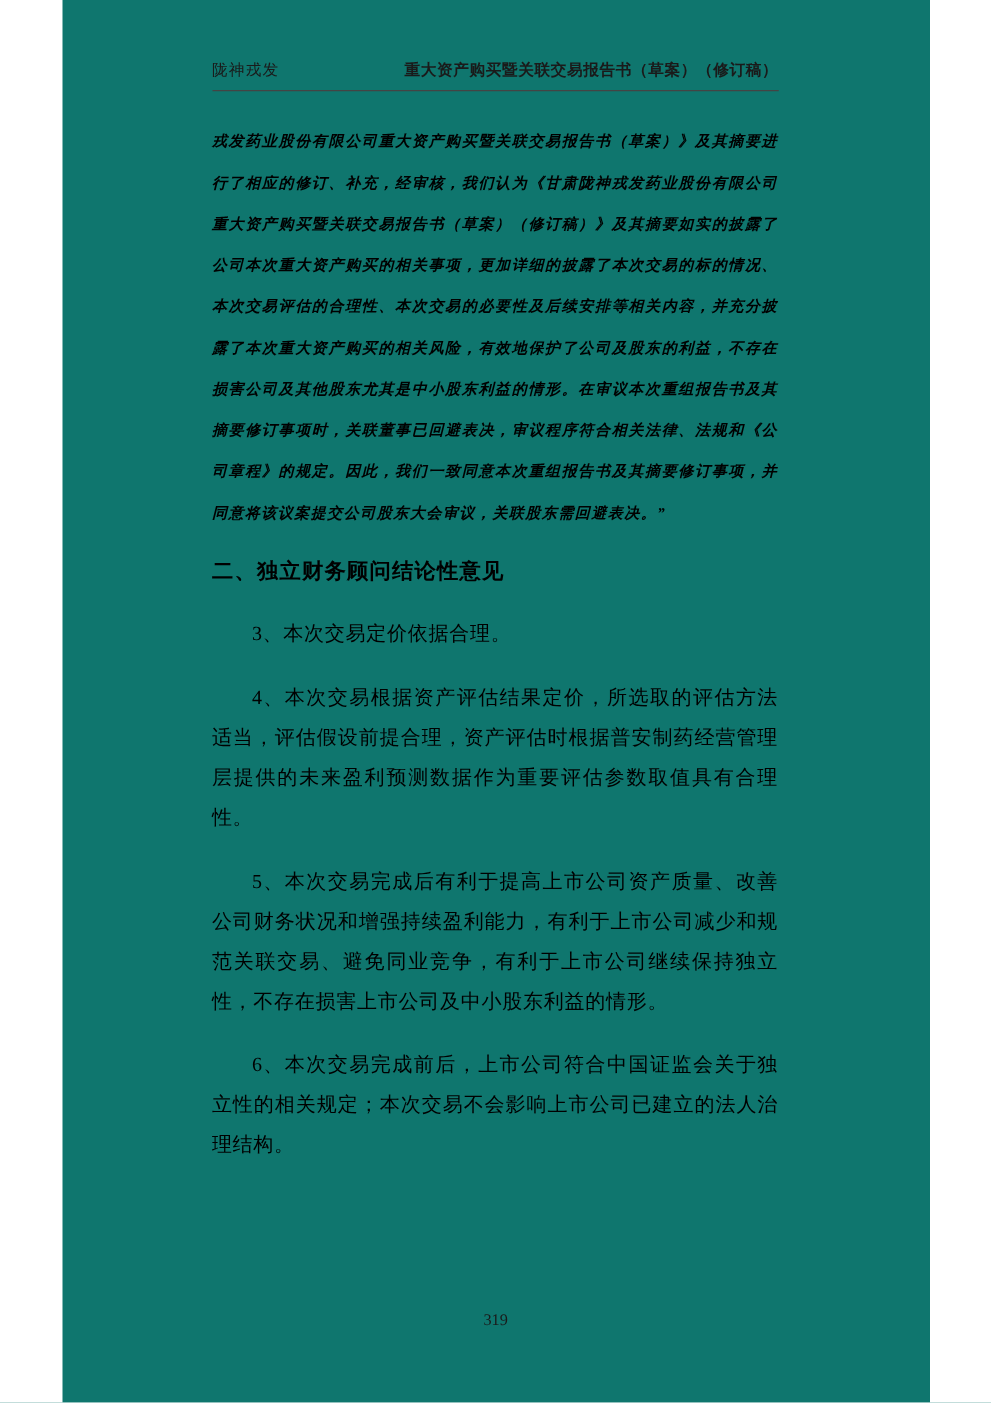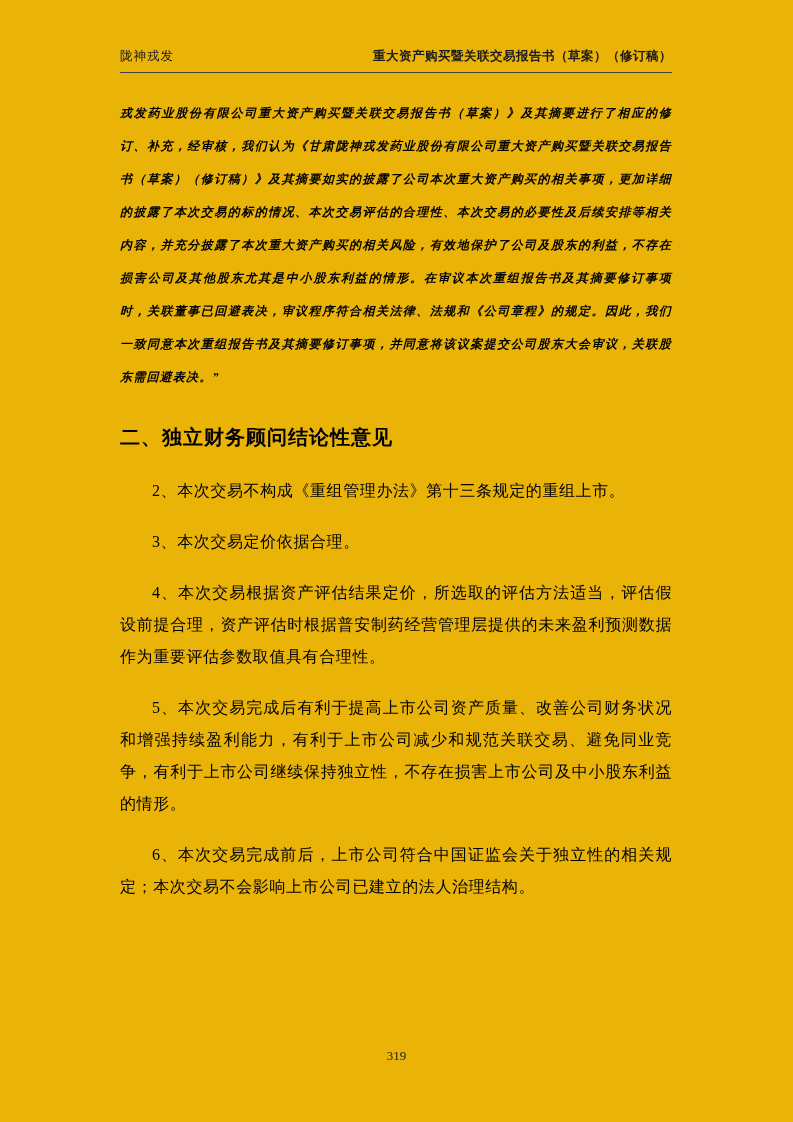--- a/index.html
+++ b/index.html
@@ -3,24 +3,24 @@
 <meta charset="utf-8">
 <style>
   * { margin: 0; padding: 0; box-sizing: border-box; }
   html, body { background: #ffffff; }
   body {
     font-family: "Liberation Serif", "DejaVu Serif", serif;
     color: #000000;
   }
   .page {
     position: relative;
-    width: 793px;
+    width: 694px;
     height: 1122px;
     margin: 0 auto;
-    background: #eab308;
+    background: #0f766e;
     padding: 48px 121px 0 120px;
     overflow: hidden;
   }
   .doc-header {
     display: flex;
     justify-content: space-between;
     align-items: flex-end;
     font-size: 12.5px;
     color: #1a1a1a;
     padding-bottom: 7px;
@@ -32,24 +32,24 @@
     margin-top: 24px;
     font-size: 12px;
     font-weight: 700;
     font-style: italic;
     line-height: 33px;
     text-align: justify;
     text-justify: inter-ideograph;
     letter-spacing: 1.2px;
   }
   .section-heading {
-    margin-top: 30px;
+    margin-top: 18px;
     margin-bottom: 24px;
     font-family: "Liberation Sans", "DejaVu Sans", sans-serif;
-    font-size: 20px;
+    font-size: 17px;
     font-weight: 700;
     color: #000000;
     letter-spacing: 1px;
   }
   .body-para {
     font-size: 16px;
     line-height: 32px;
     text-align: justify;
     text-justify: inter-ideograph;
     text-indent: 2em;
@@ -75,21 +75,20 @@
     <span class="h-left">陇神戎发</span>
     <span class="h-right">重大资产购买暨关联交易报告书（草案）（修订稿）</span>
   </div>
 
   <p class="quote-para">戎发药业股份有限公司重大资产购买暨关联交易报告书（草案）》及其摘要进行了相应的修订、补充，经审核，我们认为《甘肃陇神戎发药业股份有限公司重大资产购买暨关联交易报告书（草案）（修订稿）》及其摘要如实的披露了公司本次重大资产购买的相关事项，更加详细的披露了本次交易的标的情况、本次交易评估的合理性、本次交易的必要性及后续安排等相关内容，并充分披露了本次重大资产购买的相关风险，有效地保护了公司及股东的利益，不存在损害公司及其他股东尤其是中小股东利益的情形。在审议本次重组报告书及其摘要修订事项时，关联董事已回避表决，审议程序符合相关法律、法规和《公司章程》的规定。因此，我们一致同意本次重组报告书及其摘要修订事项，并同意将该议案提交公司股东大会审议，关联股东需回避表决。”</p>
 
   <h2 class="section-heading">二、独立财务顾问结论性意见</h2>
 
 
 
-  <p class="body-para">2、本次交易不构成《重组管理办法》第十三条规定的重组上市。</p>
 
   <p class="body-para">3、本次交易定价依据合理。</p>
 
   <p class="body-para">4、本次交易根据资产评估结果定价，所选取的评估方法适当，评估假设前提合理，资产评估时根据普安制药经营管理层提供的未来盈利预测数据作为重要评估参数取值具有合理性。</p>
 
   <p class="body-para">5、本次交易完成后有利于提高上市公司资产质量、改善公司财务状况和增强持续盈利能力，有利于上市公司减少和规范关联交易、避免同业竞争，有利于上市公司继续保持独立性，不存在损害上市公司及中小股东利益的情形。</p>
 
   <p class="body-para">6、本次交易完成前后，上市公司符合中国证监会关于独立性的相关规定；本次交易不会影响上市公司已建立的法人治理结构。</p>
 
   <div class="doc-footer">

